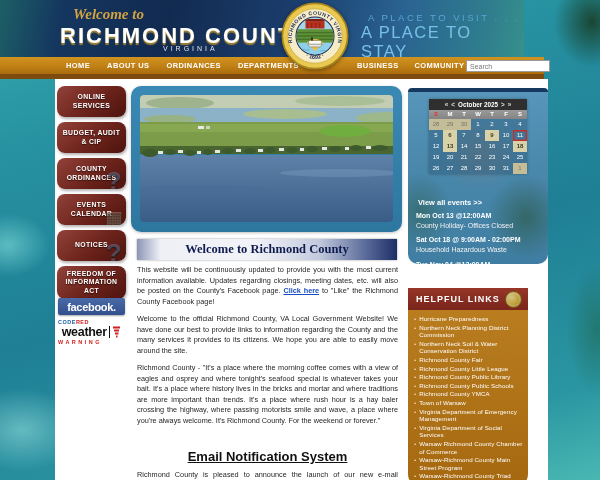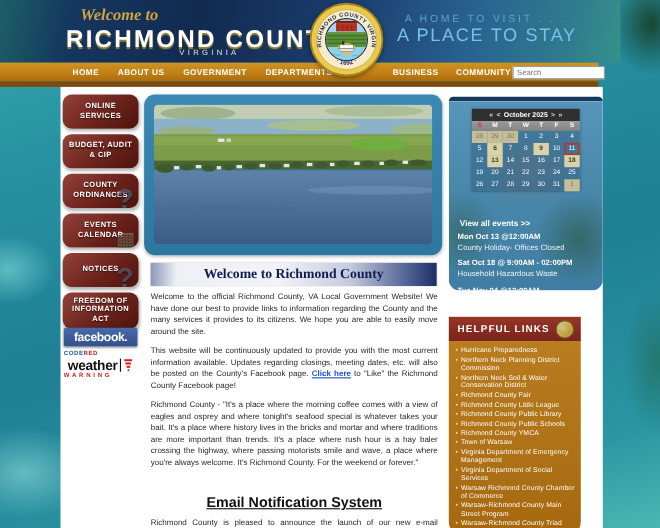--- a/index.html
+++ b/index.html
@@ -4,21 +4,21 @@
 <style>
   html,body{margin:0;padding:0;width:600px;height:480px;overflow:hidden;}
   .page{position:relative;width:600px;height:480px;font-family:"Liberation Sans",sans-serif;
     background-image:
       radial-gradient(ellipse 55px 65px at 592px 22px, rgba(22,52,24,0.8), rgba(22,52,24,0) 70%),
       radial-gradient(ellipse 45px 95px at 598px 330px, rgba(30,95,65,0.5), transparent 70%),
       radial-gradient(ellipse 60px 45px at 8px 245px, rgba(140,230,225,0.55), transparent 70%),
       radial-gradient(ellipse 85px 55px at 22px 430px, rgba(165,235,230,0.5), transparent 75%),
       linear-gradient(165deg,#35a9ad 0%,#2691a1 25%,#1f7f95 55%,#2a96a2 85%,#49b8b2 100%);}
   
-  .header{position:absolute;left:0;top:0;width:564px;height:57px;
+  .header{position:absolute;left:0;top:0;width:524px;height:57px;
     background:linear-gradient(100deg,#1d5f66 0%,#14365f 12%,#122a50 32%,#1b3e6e 56%,#2a6391 76%,#2f7d8e 92%,#36918a 100%);}
   .welcome-script{position:absolute;left:73px;top:6px;font-family:"Liberation Serif",serif;font-style:italic;font-weight:bold;font-size:15px;color:#d2a343;}
   .county-name{position:absolute;left:60px;top:23px;font-size:22px;font-weight:bold;letter-spacing:2px;color:#fff;text-shadow:0 1.5px 1px rgba(185,145,45,0.85);}
   .state-name{position:absolute;left:163px;top:45px;font-size:7px;letter-spacing:3px;color:#e4e4e4;}
   .tagline1{position:absolute;left:368px;top:12px;font-size:9.5px;letter-spacing:2.5px;color:#58a4d4;}
   .tagline2{position:absolute;left:361px;top:23px;font-size:16.5px;letter-spacing:1.5px;color:#78c0e8;}
   
   .navbar{position:absolute;left:0;top:57px;width:544px;height:17px;
     background:linear-gradient(180deg,#d1931f 0%,#c08016 55%,#aa6c0c 100%);border-bottom:5px solid #7d4a10;}
   .nav-left,.nav-right{position:absolute;top:0;height:17px;display:flex;align-items:center;}
@@ -108,30 +108,30 @@
 </style>
 </head>
 <body>
 
 <div class="page">
 
   <div class="header">
     <div class="welcome-script">Welcome to</div>
     <div class="county-name">RICHMOND COUNTY</div>
     <div class="state-name">VIRGINIA</div>
-    <div class="tagline1">A HOME TO VISIT . . .</div>
+    <div class="tagline1">A PLACE TO VISIT . . .</div>
     <div class="tagline2">A PLACE TO STAY</div>
   </div>
 
   <div class="navbar">
     <div class="nav-left">
 
     <a class="nav-item">HOME</a>
         <a class="nav-item">ABOUT US</a>
-        <a class="nav-item">GOVERNMENT</a>
+        <a class="nav-item">ORDINANCES</a>
         <a class="nav-item">DEPARTMENTS</a>
       </div>
     <div class="nav-right">
 
     <a class="nav-item">BUSINESS</a>
         <a class="nav-item">COMMUNITY</a>
       </div>
     <input class="search" type="text" placeholder="Search" style="">
   </div>
 
@@ -246,22 +246,22 @@
               <ellipse cx="240" cy="53" rx="8" ry="3"></ellipse>
           </g>
           <ellipse cx="200" cy="78" rx="60" ry="4" fill="#7a9cbd" opacity="0.45"></ellipse>
           <ellipse cx="60" cy="95" rx="70" ry="5" fill="#4a6d96" opacity="0.6"></ellipse>
         </svg>
       </div>
     </div>
 
     <div class="main-heading">Welcome to Richmond County</div>
     <div class="main-text">
+      <p><span>This website will be continuously updated to provide you with the most current information available. Updates regarding closings, meeting dates, etc. will also be posted on the County's Facebook page. </span><a class="link">Click here</a><span> to "Like" the Richmond County Facebook page!</span></p>
       <p>Welcome to the official Richmond County, VA Local Government Website! We have done our best to provide links to information regarding the County and the many services it provides to its citizens. We hope you are able to easily move around the site.</p>
-      <p><span>This website will be continuously updated to provide you with the most current information available. Updates regarding closings, meeting dates, etc. will also be posted on the County's Facebook page. </span><a class="link">Click here</a><span> to "Like" the Richmond County Facebook page!</span></p>
       <p>Richmond County - "It's a place where the morning coffee comes with a view of eagles and osprey and where tonight's seafood special is whatever takes your bait. It's a place where history lives in the bricks and mortar and where traditions are more important than trends. It's a place where rush hour is a hay baler crossing the highway, where passing motorists smile and wave, a place where you're always welcome. It's Richmond County. For the weekend or forever."</p>
       <div class="email-heading">Email Notification System</div>
       <p>Richmond County is pleased to announce the launch of our new e-mail notification system in order to keep our citizens more informed of when County meetings are occurring, as well as the agenda for the upcoming meeting.  Signing up is easy, simply send an e-mail to</p>
     </div>
 
     <div class="events-panel">
       <div class="ev-topline"></div>
       <div class="ev-body">
         <div class="calendar">
           <div class="cal-title">

